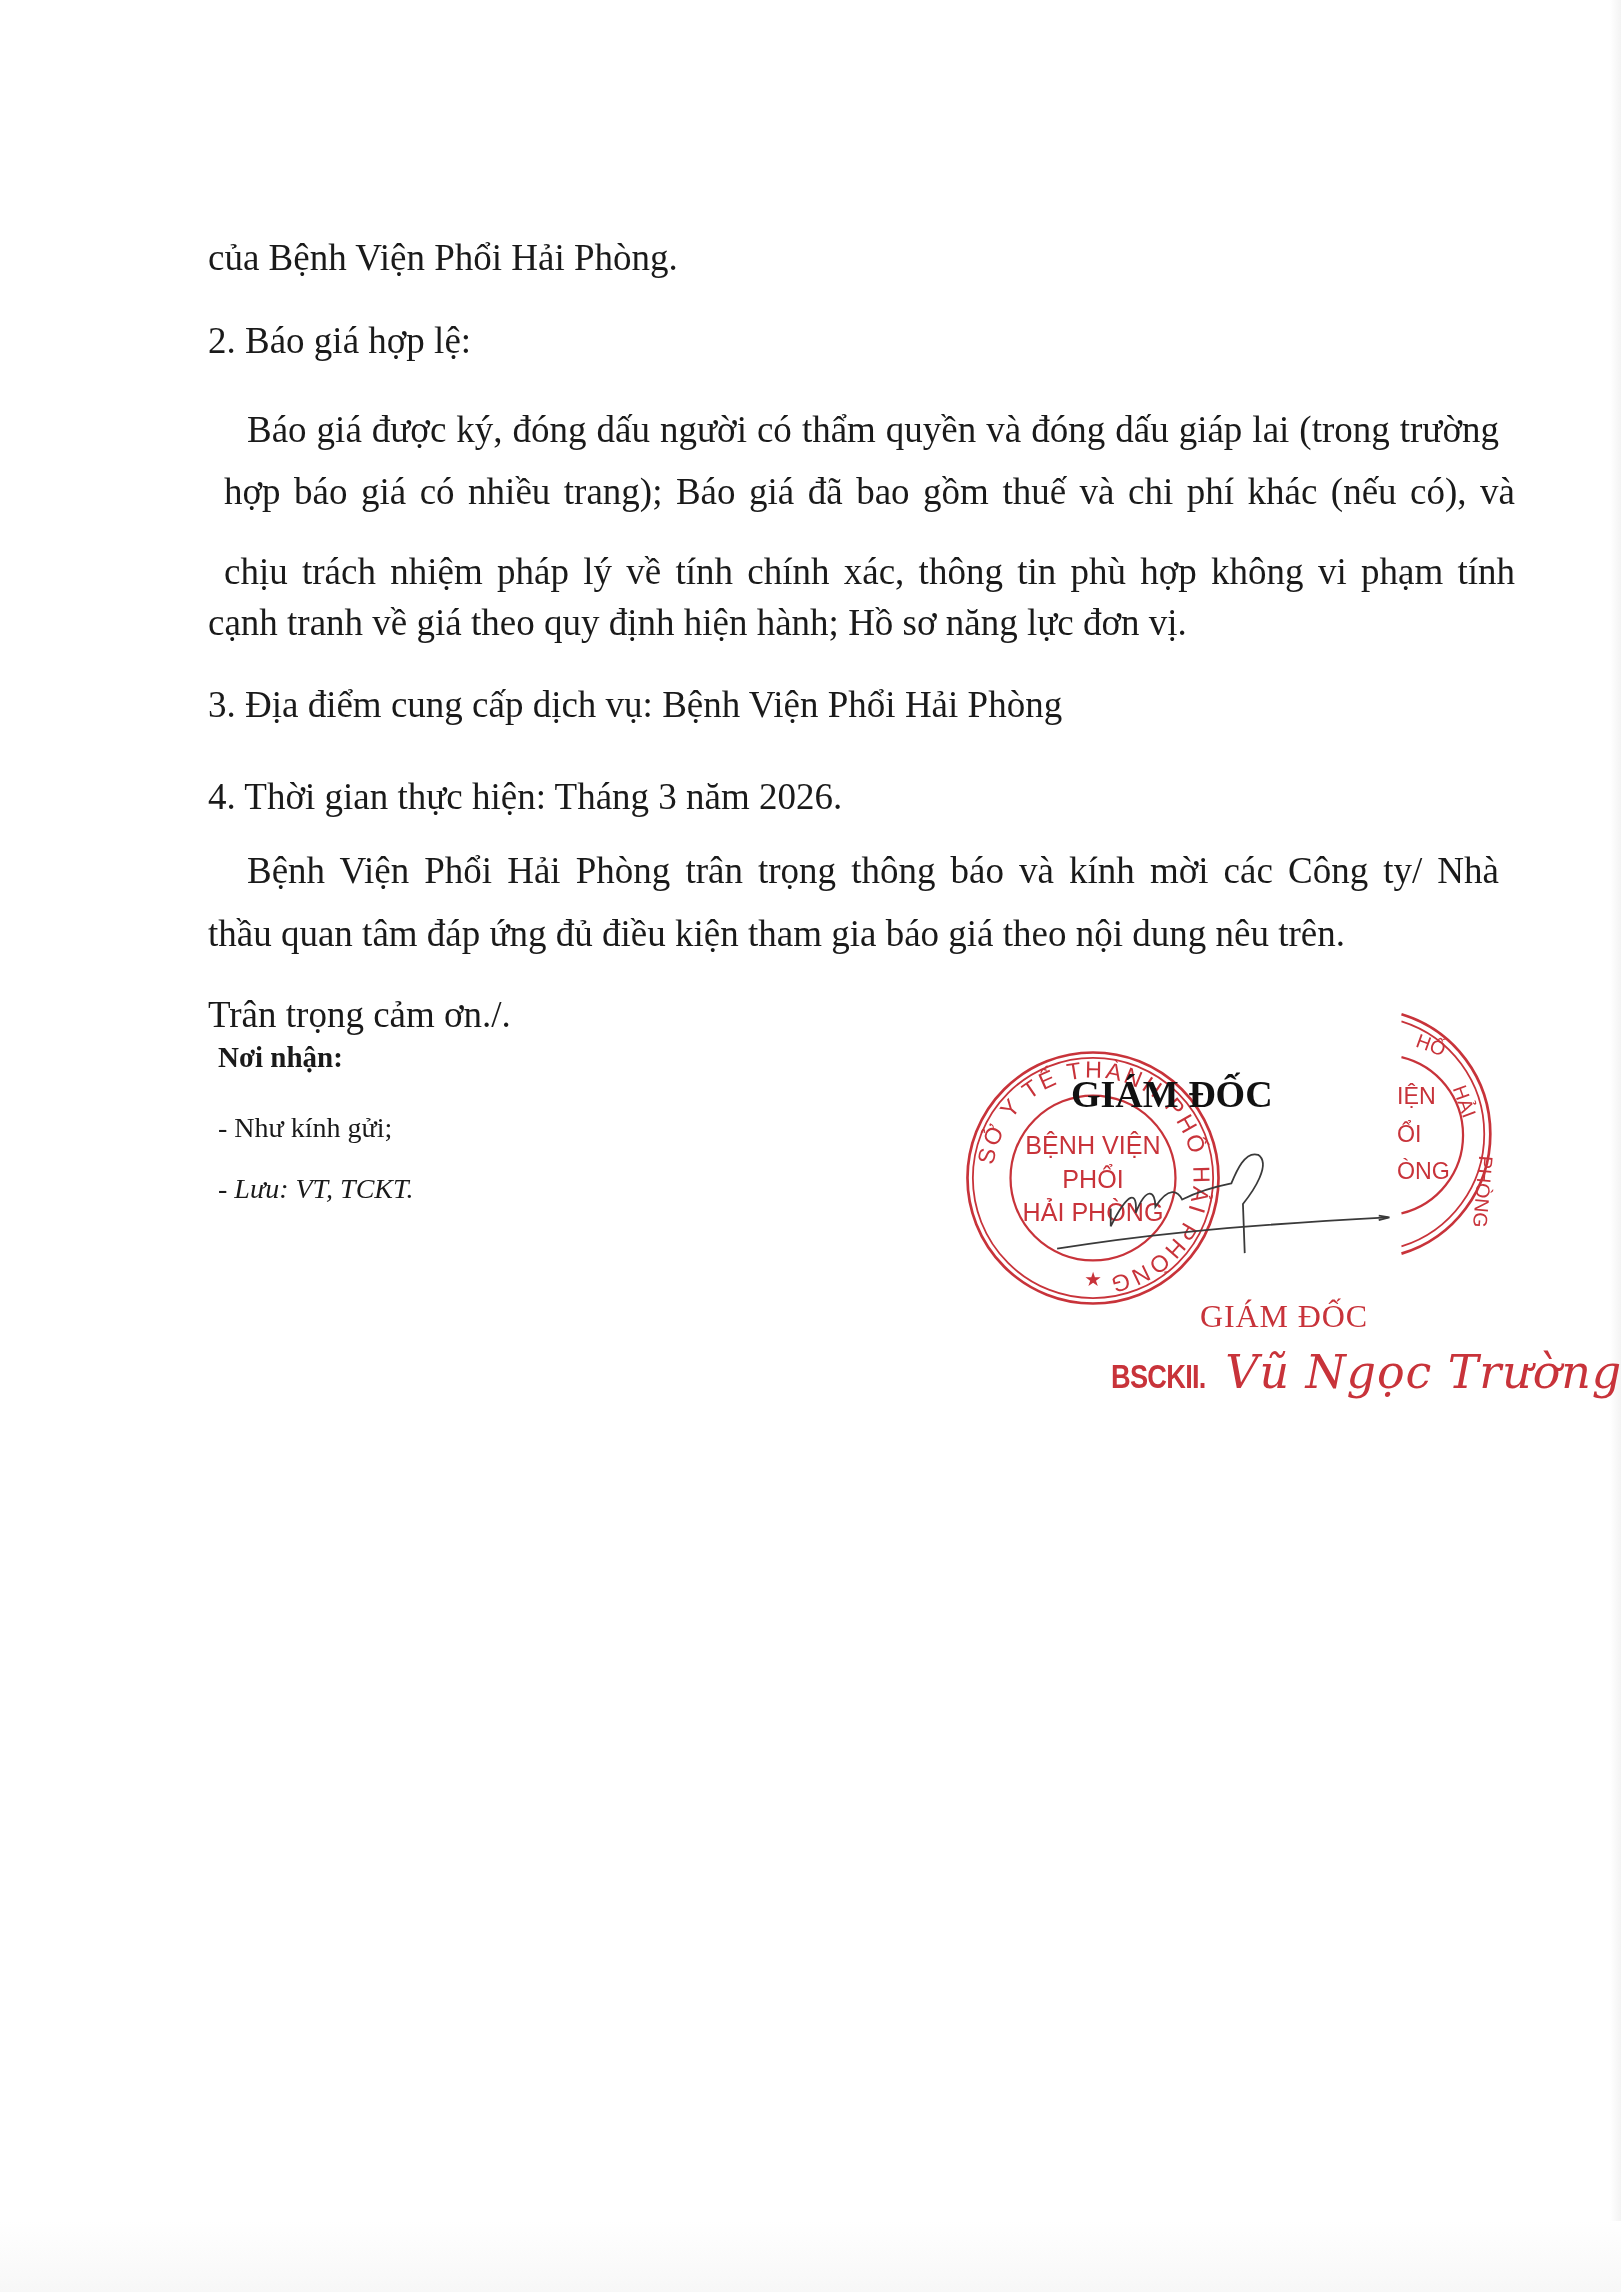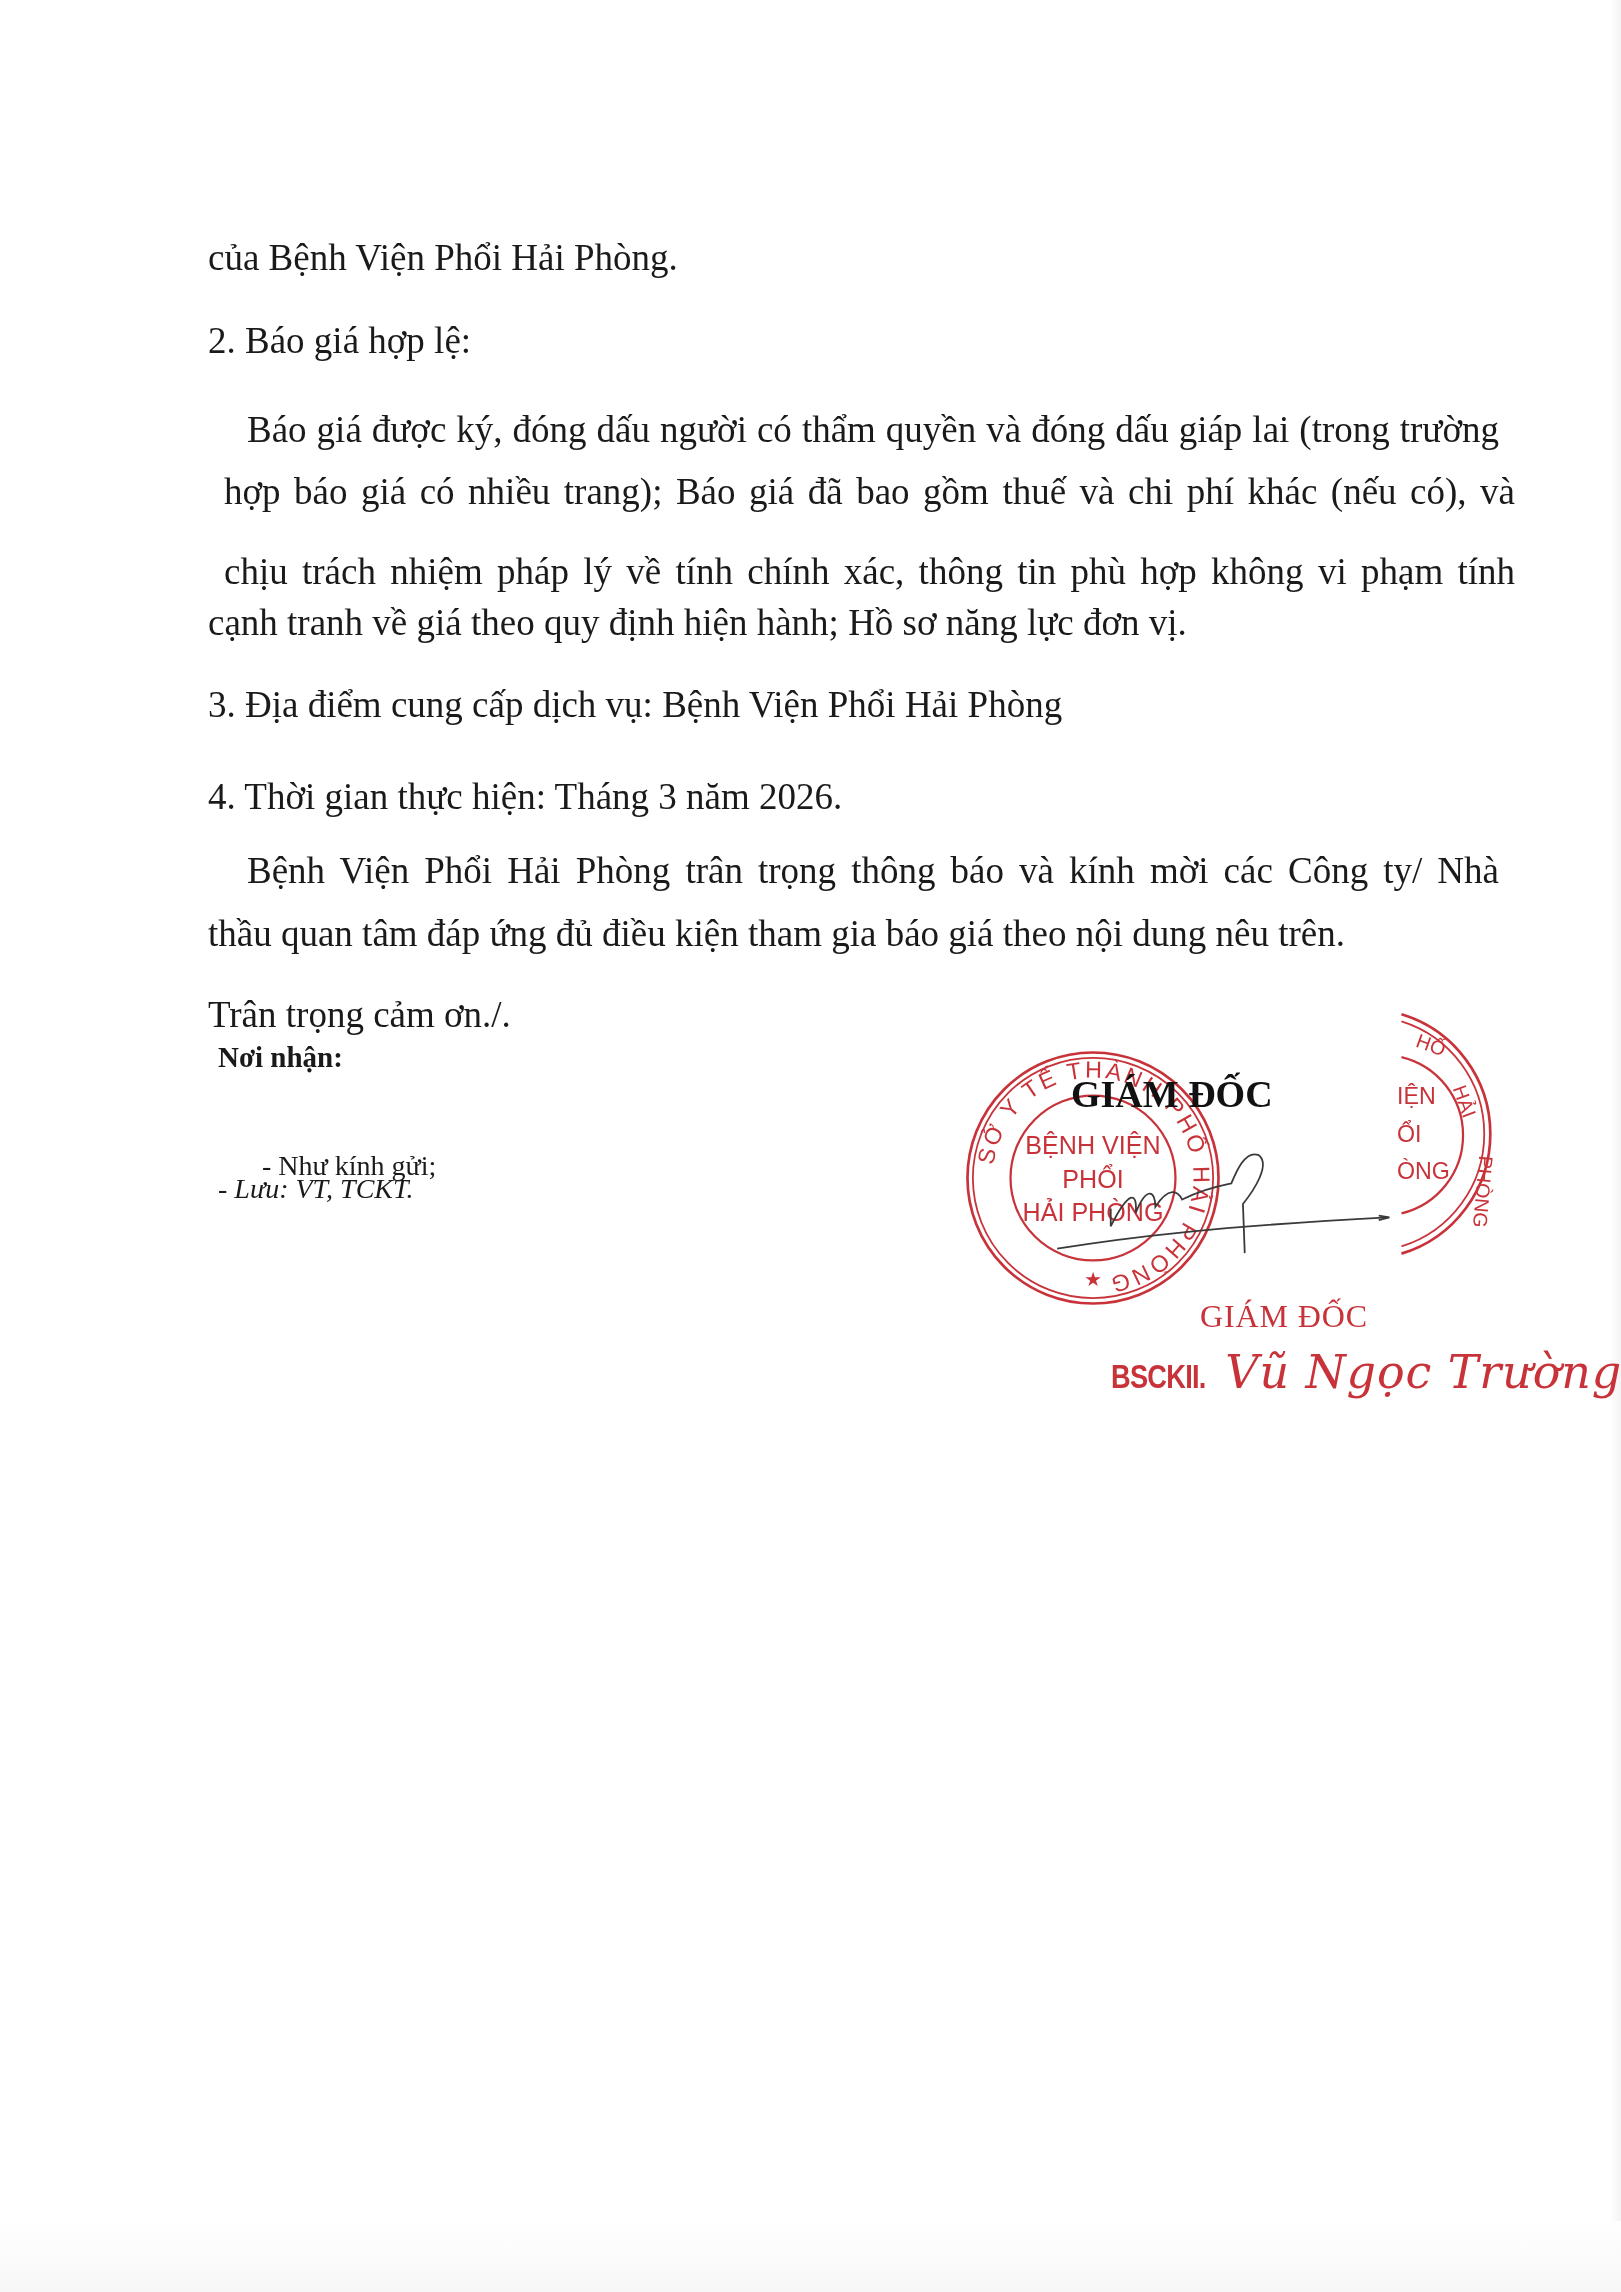--- a/index.html
+++ b/index.html
@@ -138,21 +138,21 @@
 <div class="line" style="left:208px; top:681px;">3. Địa điểm cung cấp dịch vụ: Bệnh Viện Phổi Hải Phòng</div>
 
 <div class="line" style="left:208px; top:761px;margin-top:12px;">4. Thời gian thực hiện: Tháng 3 năm 2026.</div>
 
 <div class="justify-line indent" style="top:847px;">Bệnh Viện Phổi Hải Phòng trân trọng thông báo và kính mời các Công ty/ Nhà</div>
 <div class="line" style="left:208px; top:910px;text-align:center;">thầu quan tâm đáp ứng đủ điều kiện tham gia báo giá theo nội dung nêu trên.</div>
 
 <div class="line" style="left:208px; top:991px;">Trân trọng cảm ơn./.</div>
 
 <div class="recipients-title">Nơi nhận:</div>
-<div class="recipients-item" style="top:1149px;margin-left:44px;">- Như kính gửi;</div>
+<div class="recipients-item" style="top:1111px;">- Như kính gửi;</div>
 <div class="recipients-item" style="top:1172px;font-style:italic;">- Lưu: VT, TCKT.</div>
 
 <svg class="stamp" style="left:963px; top:1048px;" width="260" height="260" viewBox="0 0 290 290">
   <defs>
     <path id="outerArc" d="M 145,145 m -112,0 a 112,112 0 1,1 224,0 a 112,112 0 1,1 -224,0"></path>
   </defs>
   <circle cx="145" cy="145" r="140" fill="none" stroke="#c8333a" stroke-width="3"></circle>
   <circle cx="145" cy="145" r="134" fill="none" stroke="#c8333a" stroke-width="2"></circle>
   <circle cx="145" cy="145" r="92" fill="none" stroke="#c8333a" stroke-width="2.5"></circle>
   <text font-family="Liberation Sans, DejaVu Sans, sans-serif" font-size="26" fill="#c8333a" letter-spacing="3">

